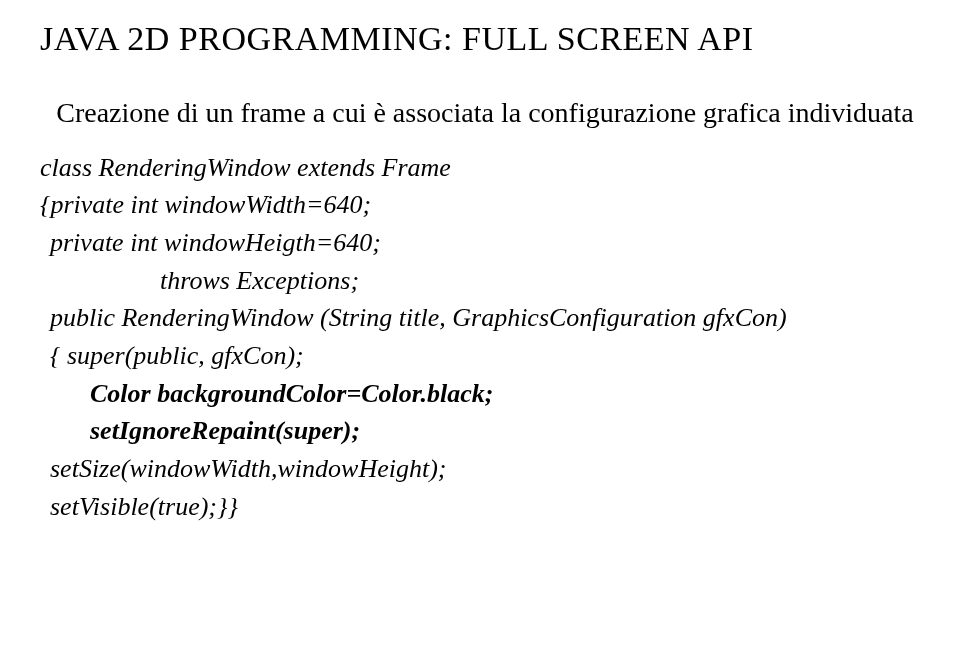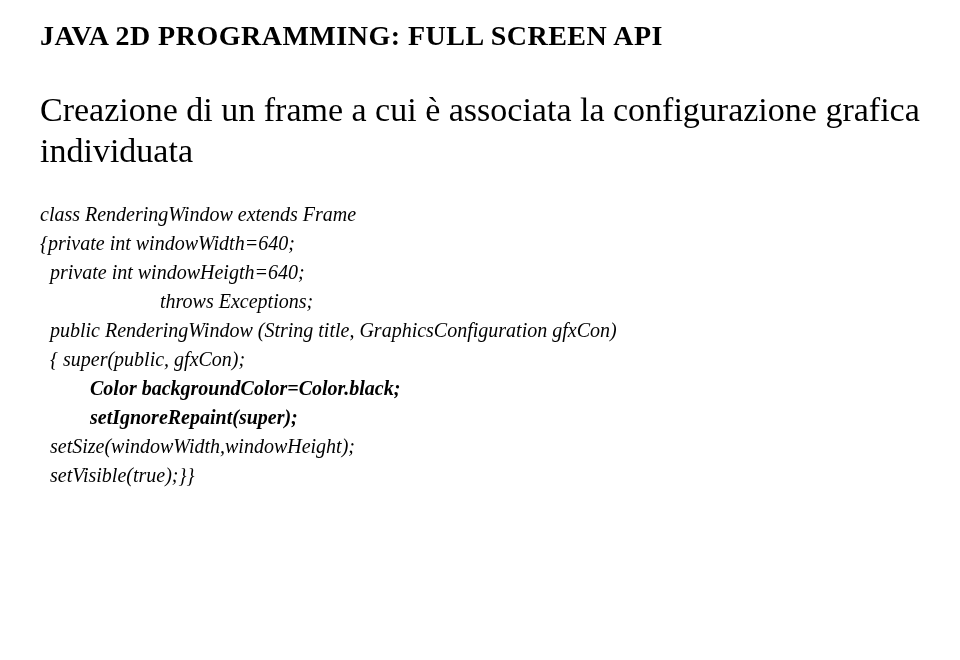--- a/index.html
+++ b/index.html
@@ -12,33 +12,34 @@
     color: #000000;
     overflow: hidden;
   }
   .page {
     padding: 20px 30px 30px 40px;
     box-sizing: border-box;
     width: 960px;
     height: 660px;
   }
   .title {
-    font-size: 28px;
-    font-weight: bold;
+    font-size: 34px;
+    font-weight: normal;
     margin: 0 0 38px 0;
     letter-spacing: 0.5px;
   }
   .intro {
-    font-size: 34px;
+    font-size: 28px;
     font-weight: normal;
-    margin: 0 0 28px 0;
+    margin: 0 0 19px 0;
     line-height: 1.2;
+    text-align: center;
   }
   .code {
-    font-size: 20px;
+    font-size: 26px;
     font-style: italic;
     line-height: 1.45;
   }
   .code .line {
     white-space: pre;
   }
   .indent1 { padding-left: 10px; }
   .indent2 { padding-left: 50px; font-weight: bold; }
   .indent4 { padding-left: 120px; }
 </style>

